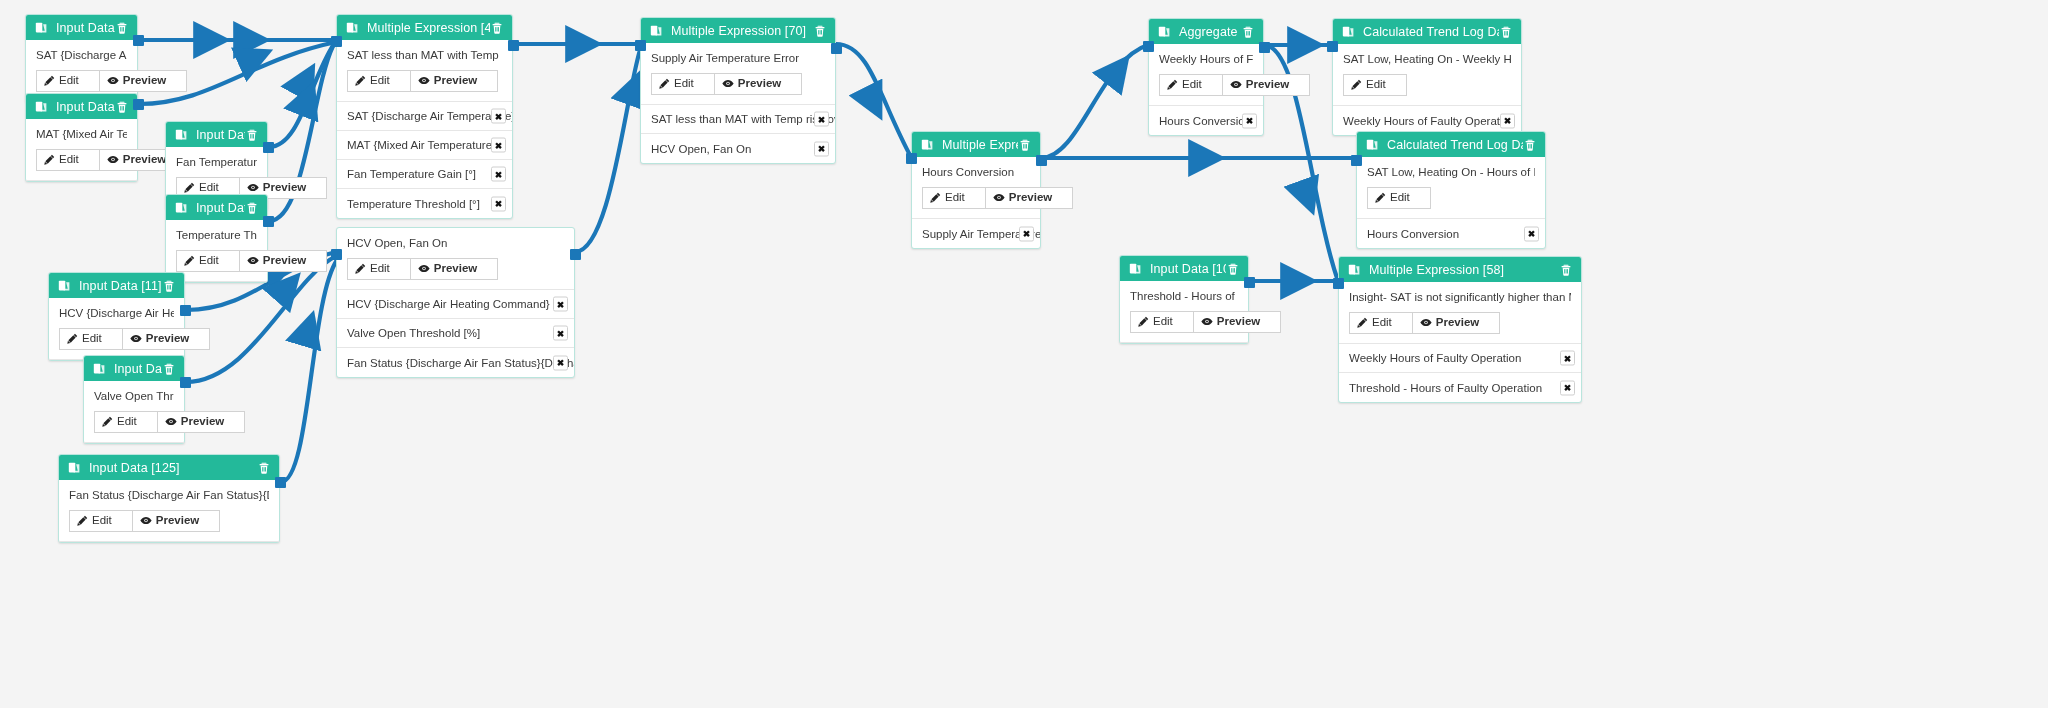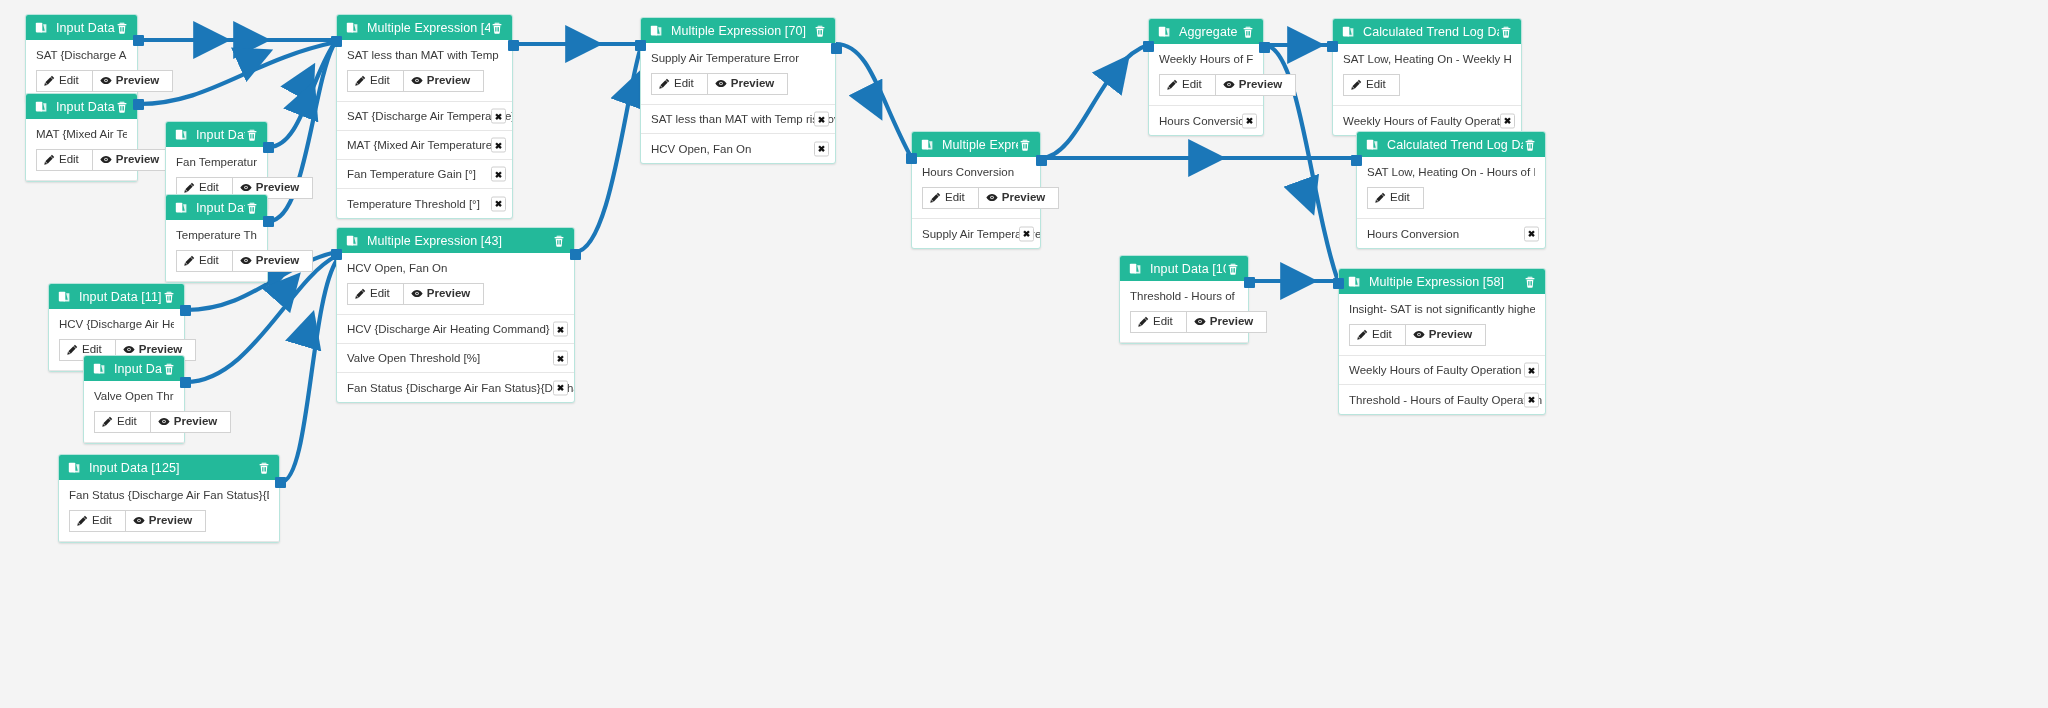--- a/index.html
+++ b/index.html
@@ -82,21 +82,21 @@
   }
   .btn-row {
     display: flex;
     gap: 0;
   }
   .btn {
     border: 1px solid #d2d2d2;
     background: #fff;
     font-size: 11.5px;
     color: #333;
-    padding: 3px 13px 4px 7px;
+    padding: 3px 20px 4px 7px;
     display: inline-flex;
     align-items: center;
     gap: 4px;
     cursor: pointer;
     line-height: 13px;
     white-space: nowrap;
   }
   .btn + .btn {
     margin-left: -1px;
     font-weight: bold;
@@ -349,21 +349,21 @@
             <svg width="12" height="11" viewBox="0 0 18 12">
               <path d="M9 0.6 C4 0.6 1.2 5 0.5 6 c0.7 1 3.5 5.4 8.5 5.4 s7.8 -4.4 8.5 -5.4 C16.8 5 14 0.6 9 0.6 z" fill="#222"></path>
               <circle cx="9" cy="6" r="2.6" fill="#ffffff"></circle>
               <circle cx="9" cy="6" r="1.5" fill="#222"></circle>
             </svg>
             <span>Preview</span>
           </button>
         </div>
       </div>
     </div>
-    <div class="node" style="left: 48px; top: 283px; width: 137px;">
+    <div class="node" style="left: 48px; top: 272px; width: 137px;">
       <div class="node-header">
         <svg class="hdr-icon" viewBox="0 0 16 16">
           <rect x="1" y="2" width="8" height="12" rx="1" fill="#ffffff"></rect>
           <path d="M10 4 h4 v10 h-7 v-2 h5 z" fill="#ffffff" opacity="0.85"></path>
         </svg>
         <span class="node-title">Input Data [11]</span>
         <svg class="trash-btn" viewBox="0 0 16 16">
           <path d="M5.5 2 h5 l0.5 1 H5z" fill="#ffffff"></path>
           <rect x="3" y="3.4" width="10" height="1.5" fill="#ffffff"></rect>
           <path d="M4.2 5.4 h7.6 l-0.7 8.2 a1 1 0 0 1 -1 0.9 h-4.2 a1 1 0 0 1 -1 -0.9 z" fill="#ffffff"></path>
@@ -518,35 +518,20 @@
       <div class="port-row">
         <span>Fan Temperature Gain [°]</span>
         <button class="x-btn">✖</button>
       </div>
       <div class="port-row">
         <span>Temperature Threshold [°]</span>
         <button class="x-btn">✖</button>
       </div>
     </div>
     <div class="node" style="left: 336px; top: 227px; width: 239px;">
-      <div class="node-header">
-        <svg class="hdr-icon" viewBox="0 0 16 16">
-          <rect x="1" y="2" width="8" height="12" rx="1" fill="#ffffff"></rect>
-          <path d="M10 4 h4 v10 h-7 v-2 h5 z" fill="#ffffff" opacity="0.85"></path>
-        </svg>
-        <span class="node-title">Multiple Expression [43]</span>
-        <svg class="trash-btn" viewBox="0 0 16 16">
-          <path d="M5.5 2 h5 l0.5 1 H5z" fill="#ffffff"></path>
-          <rect x="3" y="3.4" width="10" height="1.5" fill="#ffffff"></rect>
-          <path d="M4.2 5.4 h7.6 l-0.7 8.2 a1 1 0 0 1 -1 0.9 h-4.2 a1 1 0 0 1 -1 -0.9 z" fill="#ffffff"></path>
-          <rect x="6" y="7" width="1" height="5" fill="#23b99a"></rect>
-          <rect x="7.6" y="7" width="1" height="5" fill="#23b99a"></rect>
-          <rect x="9.2" y="7" width="1" height="5" fill="#23b99a"></rect>
-        </svg>
-      </div>
       <div class="node-main">
         <div class="node-desc">HCV Open, Fan On</div>
         <div class="btn-row">
           <button class="btn">
             <svg width="11" height="11" viewBox="0 0 16 16">
               <path d="M11.5 1.2 l3.3 3.3 -1.6 1.6 -3.3 -3.3z" fill="#222"></path>
               <path d="M9.3 3.4 l3.3 3.3 -7.3 7.3 -3.3 -3.3z" fill="#222"></path>
               <path d="M1.4 11.3 l3.3 3.3 -4.3 1z" fill="#222"></path>
             </svg>
             <span>Edit</span>
@@ -803,21 +788,21 @@
             </svg>
             <span>Edit</span>
           </button>
         </div>
       </div>
       <div class="port-row">
         <span>Hours Conversion</span>
         <button class="x-btn">✖</button>
       </div>
     </div>
-    <div class="node" style="left: 1338px; top: 268px; width: 208px;">
+    <div class="node" style="left: 1338px; top: 256px; width: 244px;">
       <div class="node-header">
         <svg class="hdr-icon" viewBox="0 0 16 16">
           <rect x="1" y="2" width="8" height="12" rx="1" fill="#ffffff"></rect>
           <path d="M10 4 h4 v10 h-7 v-2 h5 z" fill="#ffffff" opacity="0.85"></path>
         </svg>
         <span class="node-title">Multiple Expression [58]</span>
         <svg class="trash-btn" viewBox="0 0 16 16">
           <path d="M5.5 2 h5 l0.5 1 H5z" fill="#ffffff"></path>
           <rect x="3" y="3.4" width="10" height="1.5" fill="#ffffff"></rect>
           <path d="M4.2 5.4 h7.6 l-0.7 8.2 a1 1 0 0 1 -1 0.9 h-4.2 a1 1 0 0 1 -1 -0.9 z" fill="#ffffff"></path>

